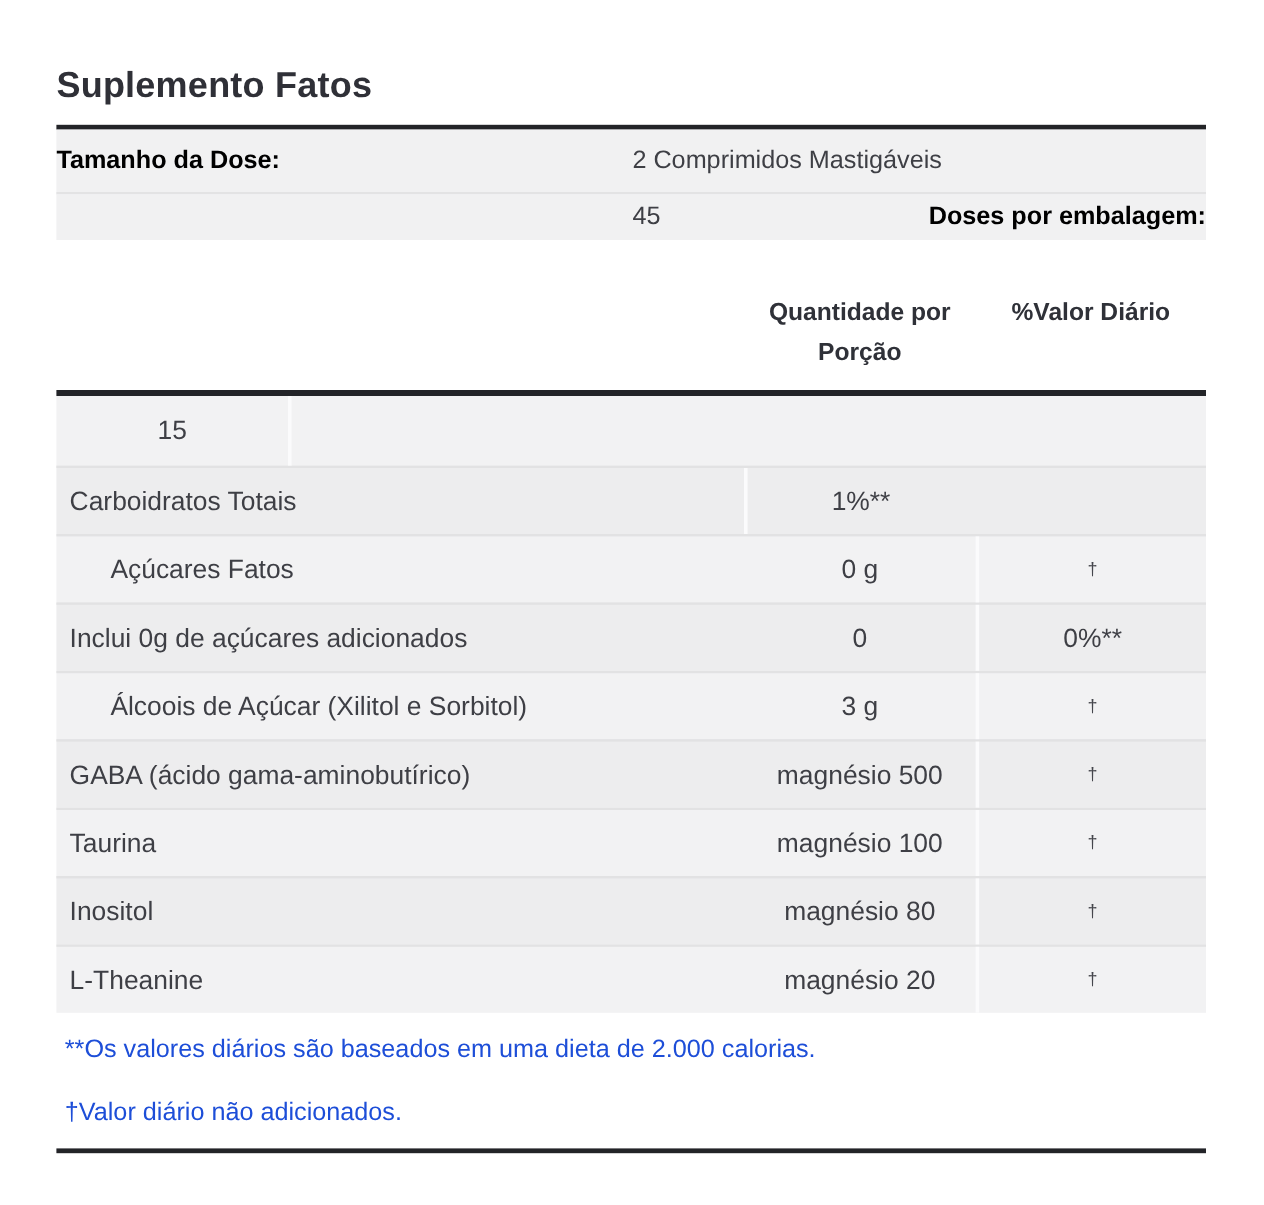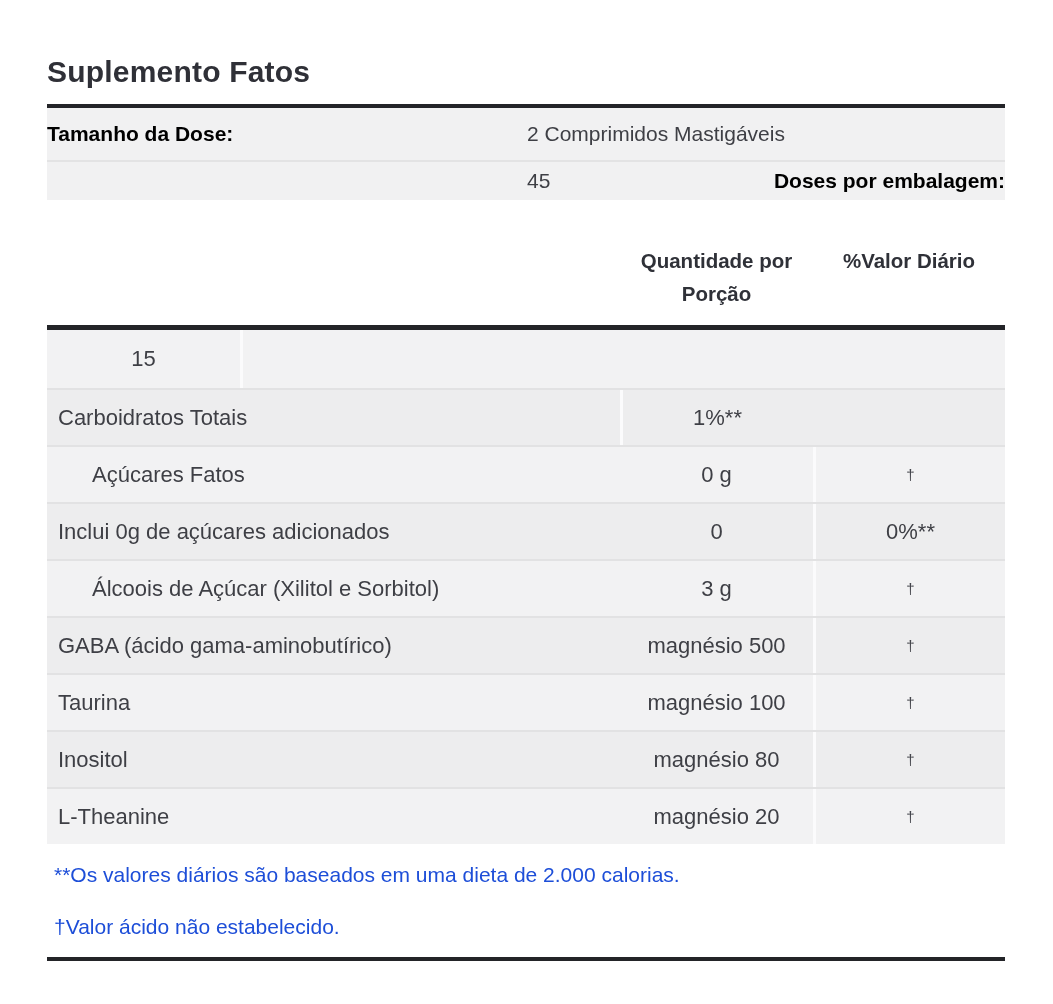--- a/index.html
+++ b/index.html
@@ -129,17 +129,17 @@
     <div class="cell cell-dv dagger">†</div>
   </div>
       <div class="body-row odd">
     <div class="cell cell-name">L-Theanine</div>
     <div class="cell cell-amount">magnésio 20</div>
     <div class="cell cell-dv dagger">†</div>
   </div>
     </div>
 
   <div class="footnote footnote-1">**Os valores diários são baseados em uma dieta de 2.000 calorias.</div>
-  <div class="footnote footnote-2">†Valor ácido não estabelecido.</div>
+  <div class="footnote footnote-2">†Valor diário não adicionados.</div>
 
   <div class="rule rule-bottom"></div>
 
 </div>
 
 </body></html>

